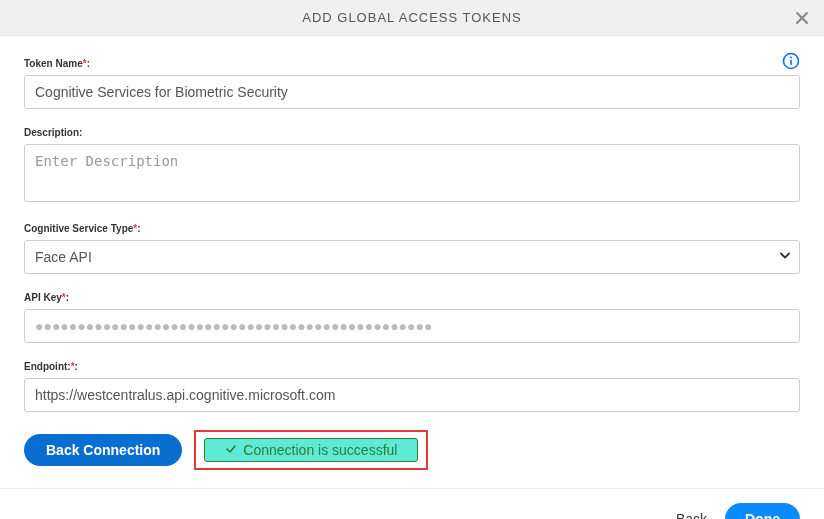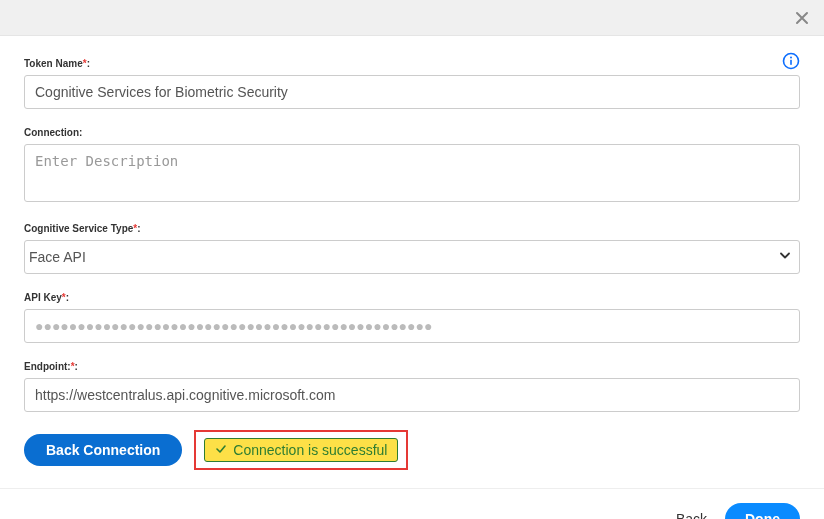--- a/index.html
+++ b/index.html
@@ -82,21 +82,21 @@
     .textarea-input::placeholder { color: #999; }
     .select-wrap {
       position: relative;
       width: 100%;
     }
     .select-display {
       width: 100%;
       height: 34px;
       border: 1px solid #ccc;
       border-radius: 3px;
-      padding: 0 4px;
+      padding: 0 10px;
       font-size: 14px;
       color: #555;
       display: flex;
       align-items: center;
       cursor: pointer;
       background: #fff;
     }
     .select-wrap .chevron {
       position: absolute;
       right: 8px;
@@ -130,22 +130,22 @@
       cursor: pointer;
     }
     .status-badge-frame {
       border: 2px solid #e53935;
       padding: 6px 8px;
       display: inline-block;
     }
     .status-badge {
       border: 1px solid #2e7d32;
       border-radius: 3px;
-      background: #fde047;
-      padding: 3px 10px;
+      background: #5eead4;
+      padding: 3px 20px;
       display: flex;
       align-items: flex-start;
       gap: 6px;
       color: #2e7d32;
       font-size: 14px;
     }
     .status-badge .check { color: #2e7d32; }
 
     .footer {
       border-top: 1px solid #eee;
@@ -172,20 +172,21 @@
       padding: 0 20px;
       font-size: 14px;
       font-weight: 700;
       cursor: pointer;
     }
   </style>
 </head>
 <body>
 
 <div class="header">
+  <span class="header-title">ADD GLOBAL ACCESS TOKENS</span>
   <button class="close-btn" aria-label="Close">
     <svg width="16" height="16" viewBox="0 0 16 16" fill="none">
       <path d="M3 3 L13 13 M13 3 L3 13" stroke="currentColor" stroke-width="2" stroke-linecap="round"></path>
     </svg>
   </button>
 </div>
 
 <div class="form-area">
 
   <div class="field-row">
@@ -196,21 +197,21 @@
       <svg width="18" height="18" viewBox="0 0 18 18" fill="none">
         <circle cx="9" cy="9" r="7.5" stroke="#0d6efd" stroke-width="1.6"></circle>
         <circle cx="9" cy="5.6" r="1" fill="#0d6efd"></circle>
         <rect x="8.2" y="7.8" width="1.6" height="5" fill="#0d6efd"></rect>
       </svg>
     </span>
     <input type="text" class="text-input" value="Cognitive Services for Biometric Security" style="">
   </div>
 
   <div class="field-row">
-    <span class="label">Connection:</span>
+    <span class="label">Description:</span>
     <textarea class="textarea-input" placeholder="Enter Description" style=""></textarea>
   </div>
 
   <div class="field-row">
     <span class="label">
       <span>Cognitive Service Type</span><span class="req">*</span><span>:</span>
     </span>
     <div class="select-wrap">
       <div class="select-display">Face API</div>
       <span class="chevron">

